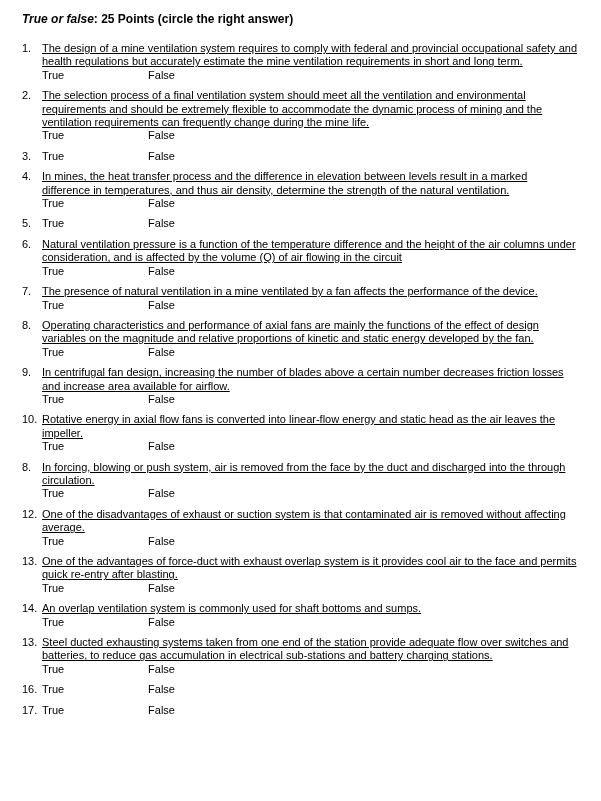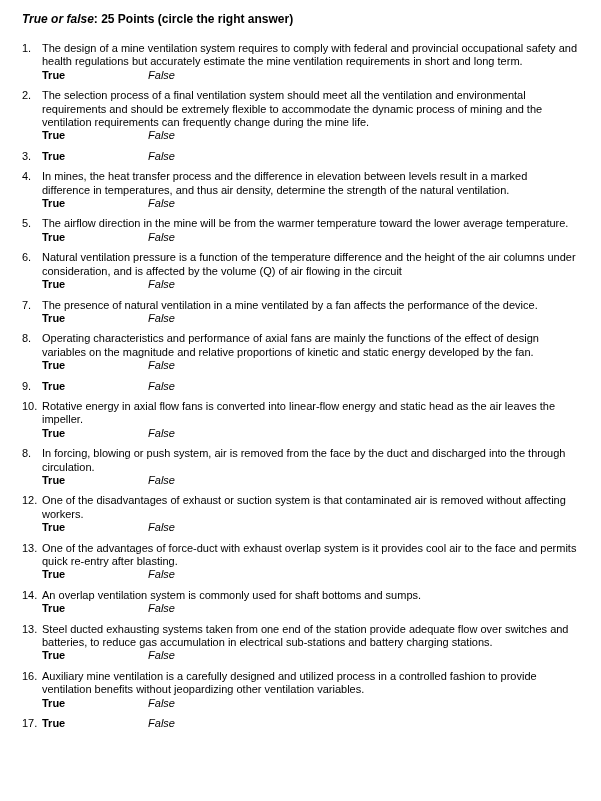--- a/index.html
+++ b/index.html
@@ -38,33 +38,32 @@
     font-size: 11px;
     line-height: 13.4px;
   }
   .q-body {
     flex: 1;
     min-width: 0;
   }
   .q-text {
     font-size: 11px;
     line-height: 13.4px;
+    text-decoration: underline;
   }
   .q-options {
     font-size: 11px;
     line-height: 13.4px;
   }
   .opt-true {
     display: inline-block;
     width: 103px;
-    font-weight: bold;
   }
   .opt-false {
     display: inline-block;
-    font-style: italic;
   }
 </style>
 </head>
 <body>
 
 <div class="page">
 
   <div class="quiz-title">
     <span class="italic-part">True or false</span><span>: 25 Points (circle the right answer)</span>
   </div>
@@ -109,21 +108,20 @@
       <div class="q-options">
         <span class="opt-true">True</span>
         <span class="opt-false">False</span>
       </div>
     </div>
   </div>
 
   <div class="question">
     <span class="q-num">5.</span>
     <div class="q-body">
-      <div class="q-text">The airflow direction in the mine will be from the warmer temperature toward the lower average temperature.</div>
       <div class="q-options">
         <span class="opt-true">True</span>
         <span class="opt-false">False</span>
       </div>
     </div>
   </div>
 
   <div class="question">
     <span class="q-num">6.</span>
     <div class="q-body">
@@ -153,20 +151,21 @@
       <div class="q-options">
         <span class="opt-true">True</span>
         <span class="opt-false">False</span>
       </div>
     </div>
   </div>
 
   <div class="question">
     <span class="q-num">9.</span>
     <div class="q-body">
+      <div class="q-text">In centrifugal fan design, increasing the number of blades above a certain number decreases friction losses and increase area available for airflow.</div>
       <div class="q-options">
         <span class="opt-true">True</span>
         <span class="opt-false">False</span>
       </div>
     </div>
   </div>
 
   <div class="question">
     <span class="q-num">10.</span>
     <div class="q-body">
@@ -185,21 +184,21 @@
       <div class="q-options">
         <span class="opt-true">True</span>
         <span class="opt-false">False</span>
       </div>
     </div>
   </div>
 
   <div class="question">
     <span class="q-num">12.</span>
     <div class="q-body">
-      <div class="q-text">One of the disadvantages of exhaust or suction system is that contaminated air is removed without affecting workers.</div>
+      <div class="q-text">One of the disadvantages of exhaust or suction system is that contaminated air is removed without affecting average.</div>
       <div class="q-options">
         <span class="opt-true">True</span>
         <span class="opt-false">False</span>
       </div>
     </div>
   </div>
 
   <div class="question">
     <span class="q-num">13.</span>
     <div class="q-body">
@@ -229,21 +228,20 @@
       <div class="q-options">
         <span class="opt-true">True</span>
         <span class="opt-false">False</span>
       </div>
     </div>
   </div>
 
   <div class="question">
     <span class="q-num">16.</span>
     <div class="q-body">
-      <div class="q-text">Auxiliary mine ventilation is a carefully designed and utilized process in a controlled fashion to provide ventilation benefits without jeopardizing other ventilation variables.</div>
       <div class="q-options">
         <span class="opt-true">True</span>
         <span class="opt-false">False</span>
       </div>
     </div>
   </div>
 
   <div class="question">
     <span class="q-num">17.</span>
     <div class="q-body">

